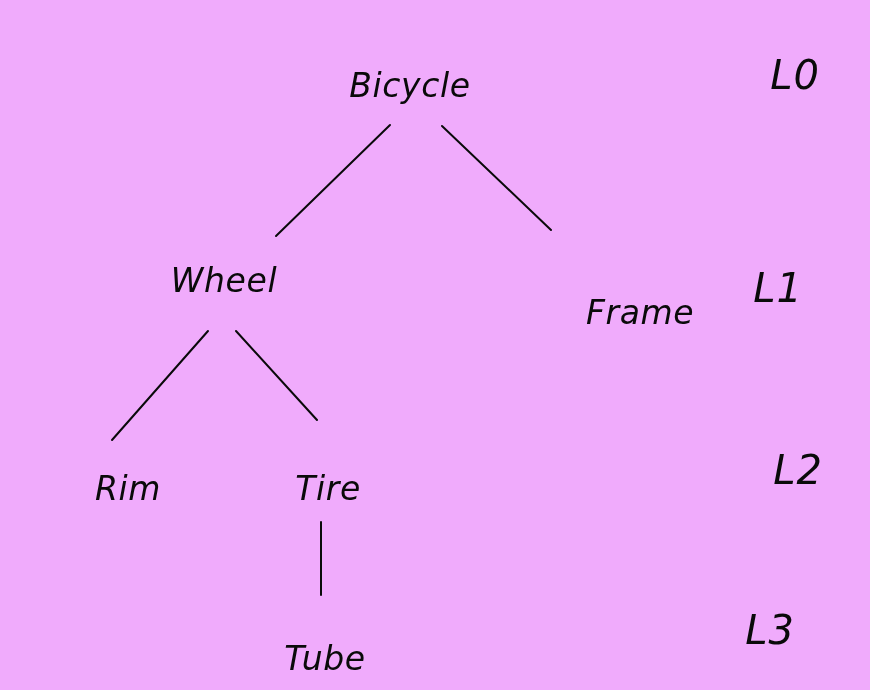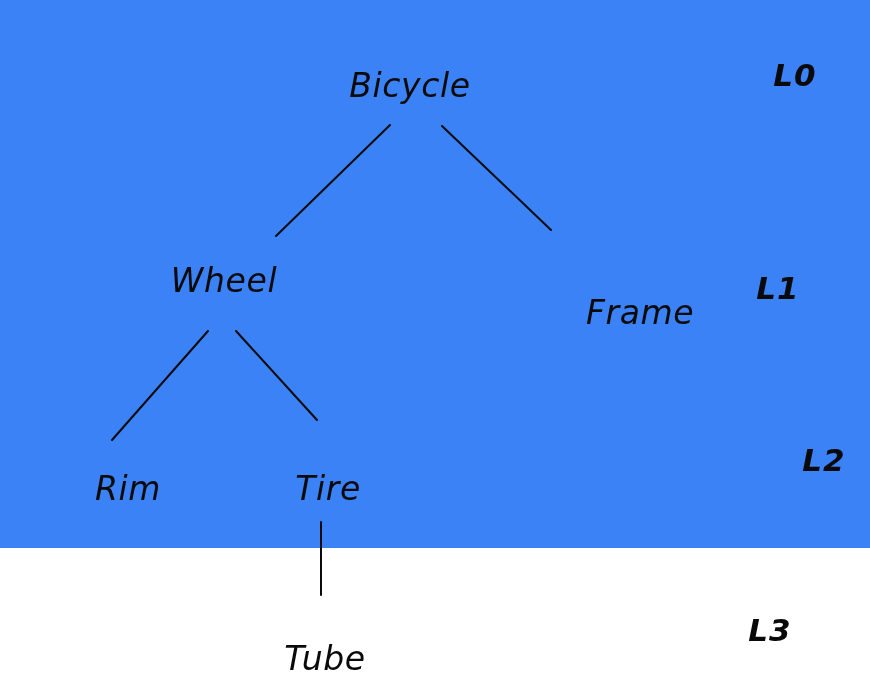--- a/index.html
+++ b/index.html
@@ -10,22 +10,22 @@
   }
   body {
     width: 870px;
     height: 690px;
     overflow: hidden;
     font-family: "DejaVu Sans", sans-serif;
   }
   #diagram-root {
     position: relative;
     width: 870px;
-    height: 548px;
-    background: #3b82f6;
+    height: 690px;
+    background: #f0abfc;
   }
   #edge-layer {
     position: absolute;
     left: 0;
     top: 0;
     width: 870px;
     height: 690px;
     pointer-events: none;
   }
   .node-label {
@@ -39,22 +39,22 @@
     letter-spacing: 0.6px;
     line-height: 1;
     font-style: italic;
   }
   .level-label {
     position: absolute;
     transform: translate(-50%, -50%);
     white-space: nowrap;
     color: #0a0a0a;
     font-family: "DejaVu Sans", sans-serif;
-    font-size: 31px;
-    font-weight: 700;
+    font-size: 40px;
+    font-weight: 400;
     letter-spacing: 1px;
     line-height: 1;
     font-style: italic;
   }
 </style>
 </head>
 <body>
 
 <div id="diagram-root">
 
@@ -71,17 +71,17 @@
       <div class="node-label" style="left: 200px; top: 280px; color: rgb(10, 10, 10); margin-left: 24px;">Wheel</div>
       <div class="node-label" style="left: 640px; top: 280px; color: rgb(10, 10, 10); margin-top: 32px;">Frame</div>
       <div class="node-label" style="left: 128px; top: 488px; color: rgb(10, 10, 10); text-align: center;">Rim</div>
       <div class="node-label" style="left: 328px; top: 488px; color: rgb(10, 10, 10); text-align: right;">Tire</div>
       <div class="node-label" style="left: 325px; top: 630px; color: rgb(10, 10, 10); margin-top: 28px;">Tube</div>
     </div>
 
   <div id="level-layer">
       <div class="level-label" style="left: 795px; top: 75px; color: rgb(10, 10, 10);">L0</div>
       <div class="level-label" style="left: 778px; top: 288px; color: rgb(10, 10, 10);">L1</div>
-      <div class="level-label" style="left: 798px; top: 460px; color: rgb(10, 10, 10); margin-left: 26px;">L2</div>
+      <div class="level-label" style="left: 798px; top: 470px; color: rgb(10, 10, 10);">L2</div>
       <div class="level-label" style="left: 770px; top: 630px; color: rgb(10, 10, 10);">L3</div>
     </div>
 
 </div>
 
 </body></html>

